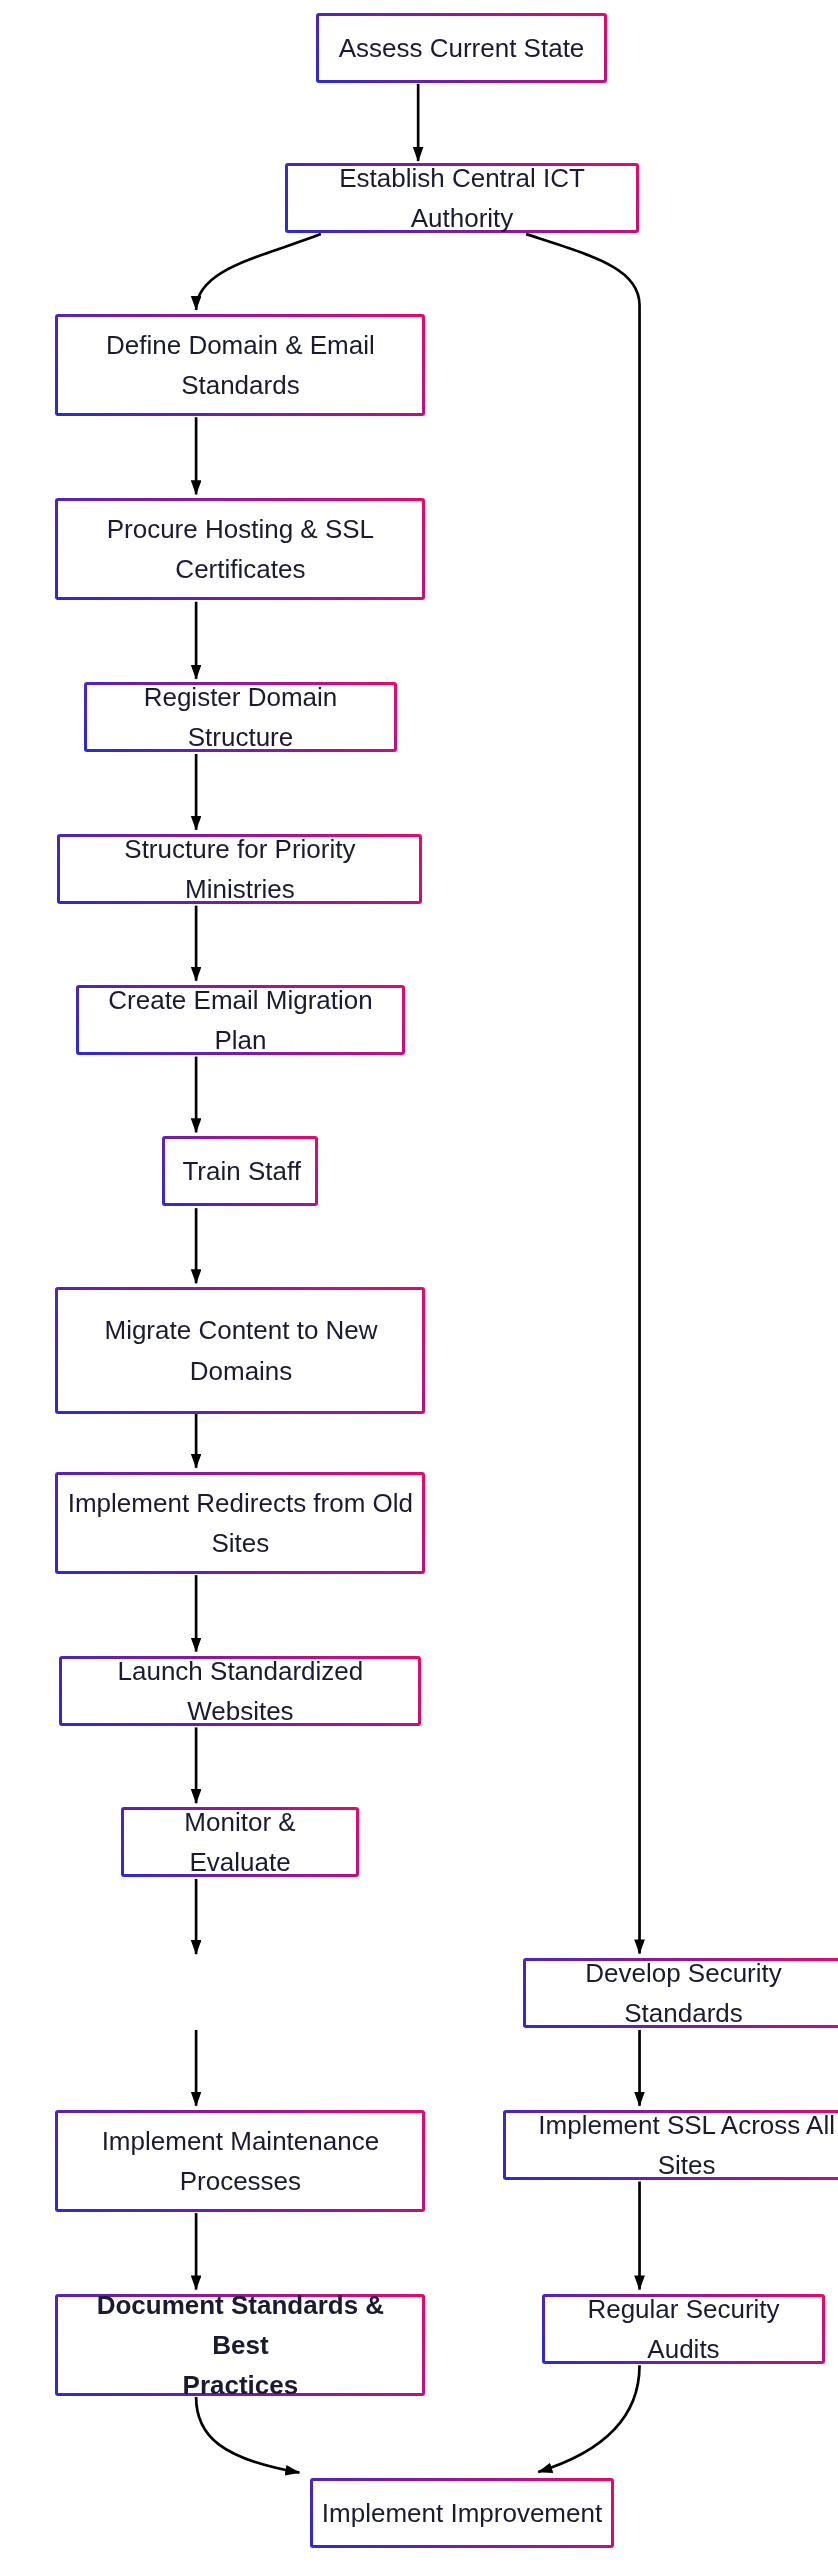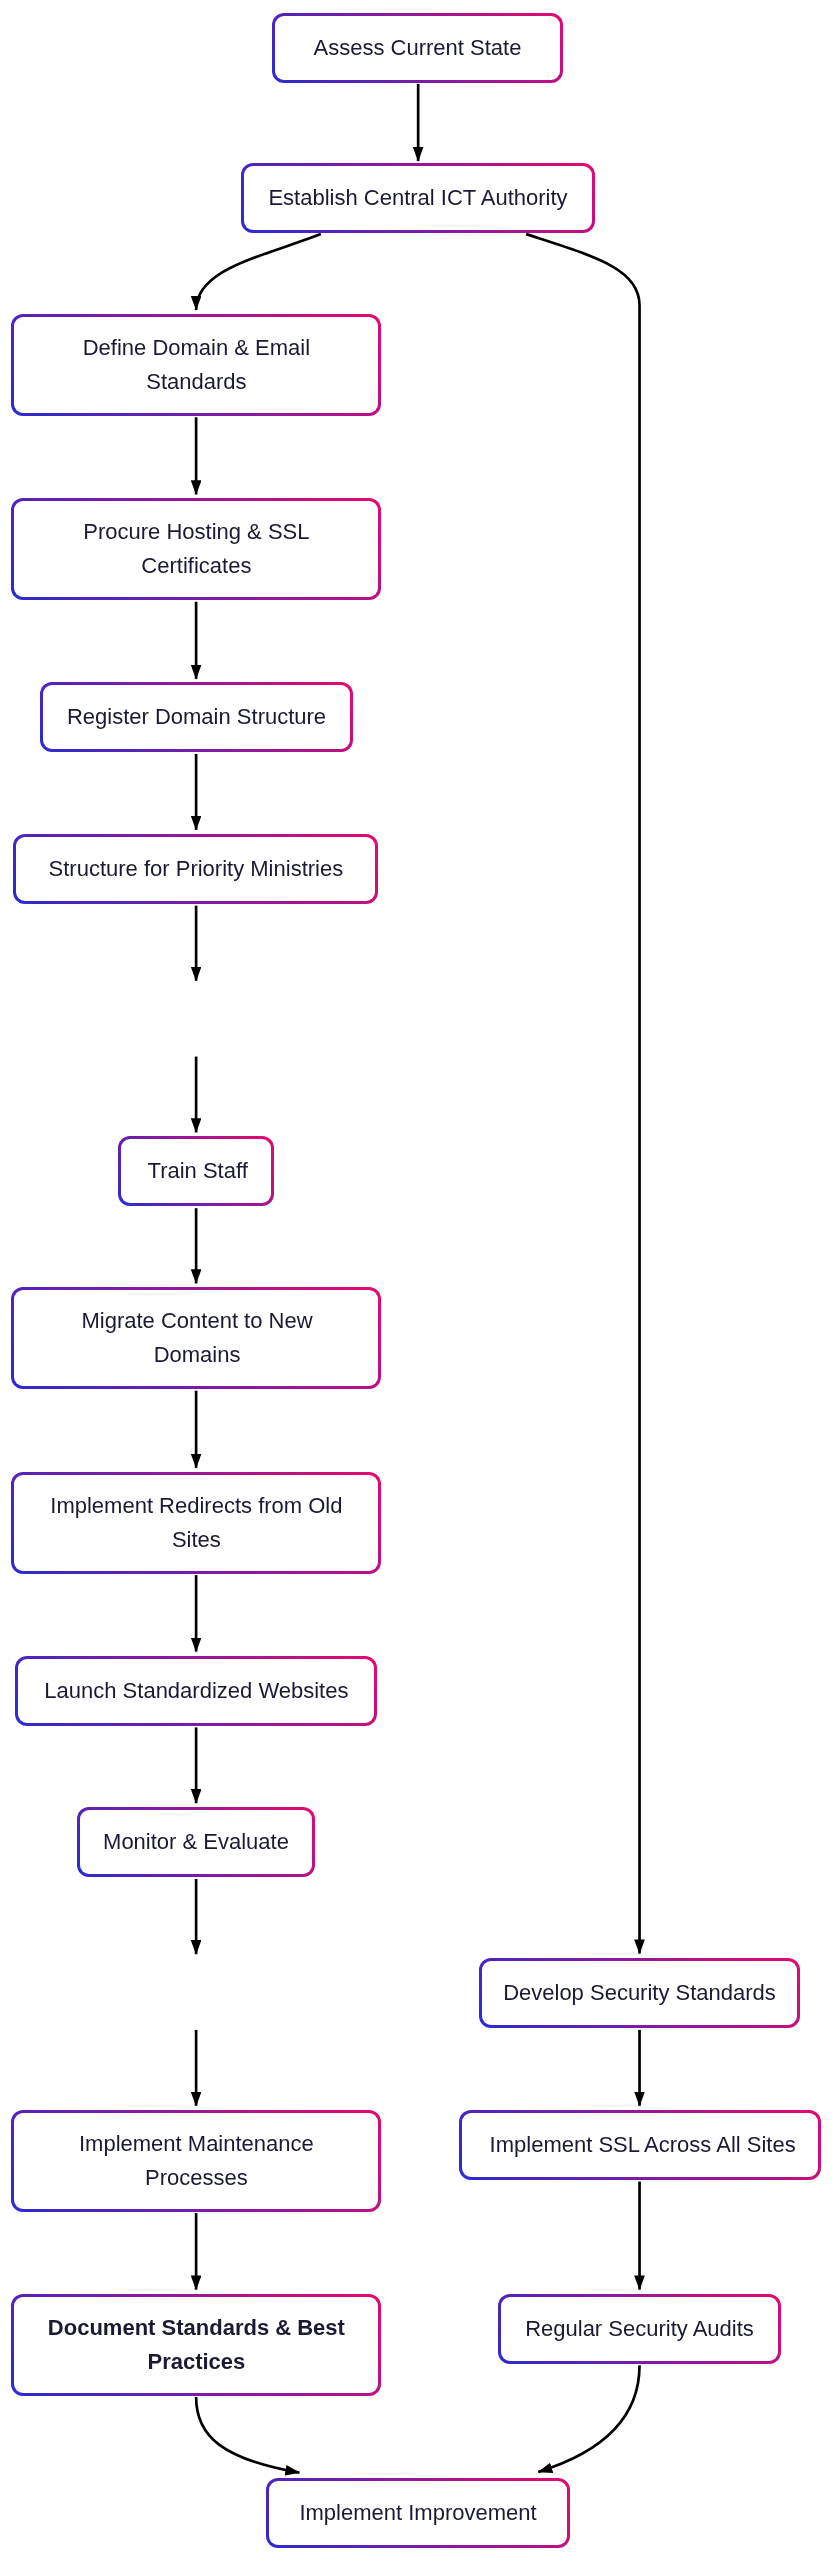--- a/index.html
+++ b/index.html
@@ -28,40 +28,41 @@
     stroke-width: 4px;
   }
   .node {
     position: absolute;
     box-sizing: border-box;
     display: flex;
     align-items: center;
     justify-content: center;
     text-align: center;
     white-space: pre-line;
-    font-size: 22px;
+    font-size: 26px;
     line-height: 1.55;
     color: #1a1a33;
     border: 3.4px solid transparent;
-    border-radius: 12px;
+    border-radius: 3px;
     background:
       linear-gradient(#ffffff, #ffffff) padding-box,
       linear-gradient(225deg, #e5096e 0%, #2b2bd0 100%) border-box;
     padding: 4px 6.7px;
+    margin-left: 44px;
   }
   
   #n-assess        { left: 272px; top: 13.4px;   width: 291px; height: 70px; }
   #n-establish     { left: 241px; top: 163px;  width: 354px; height: 70px; }
   #n-define        { left: 11.4px;  top: 314px;  width: 370px; height: 102px; }
   #n-procure       { left: 11.4px;  top: 498px;  width: 370px; height: 102px; }
   #n-register      { left: 40px;  top: 682px; width: 313px; height: 70px; }
   #n-priority      { left: 13.4px;  top: 834px; width: 365px; height: 70px; }
   #n-emailplan     { left: 32px;  top: 985px; width: 329px; height: 70px; }
   #n-train         { left: 118px; top: 1136px; width: 156px; height: 70px; padding-left: 10px; }
-  #n-migrate       { left: 11.4px;  top: 1287px; width: 370px; height: 102px; padding-left: 8px; }
+  #n-migrate       { left: 11.4px;  top: 1287px; width: 370px; height: 127px; padding-left: 8px; }
   #n-redirects     { left: 11.4px;  top: 1472px; width: 370px; height: 102px; }
   #n-launch        { left: 15.4px;  top: 1656px; width: 362px; height: 70px; }
   #n-monitor       { left: 77px; top: 1807px; width: 238px; height: 70px; }
   #n-expand        { left: 13.4px;  top: 1958px; width: 365px; height: 70px; }
   #n-maintenance   { left: 11.4px;  top: 2110px; width: 370px; height: 102px; }
   #n-document      { left: 11.4px;  top: 2294px; width: 370px; height: 102px; font-weight: bold; }
   #n-developsec    { left: 479px; top: 1958px; width: 321px; height: 70px; }
   #n-sslall        { left: 459px; top: 2110px; width: 362px; height: 70px; padding-left: 12px; }
   #n-audits        { left: 498px; top: 2294px; width: 283px; height: 70px; }
   #n-continuous    { left: 266px; top: 2478px; width: 304px; height: 70px; }
@@ -100,20 +101,21 @@
   </svg>
 
   <div class="node" id="n-assess">Assess Current State</div>
   <div class="node" id="n-establish">Establish Central ICT Authority</div>
   <div class="node" id="n-define">Define Domain &amp; Email
 Standards</div>
   <div class="node" id="n-procure">Procure Hosting &amp; SSL
 Certificates</div>
   <div class="node" id="n-register">Register Domain Structure</div>
   <div class="node" id="n-priority">Structure for Priority Ministries</div>
+  <div class="node" id="n-emailplan">Create Email Migration Plan</div>
   <div class="node" id="n-train">Train Staff</div>
   <div class="node" id="n-migrate">Migrate Content to New
 Domains</div>
   <div class="node" id="n-redirects">Implement Redirects from Old
 Sites</div>
   <div class="node" id="n-launch">Launch Standardized Websites</div>
   <div class="node" id="n-monitor">Monitor &amp; Evaluate</div>
   <div class="node" id="n-maintenance">Implement Maintenance
 Processes</div>
   <div class="node" id="n-document">Document Standards &amp; Best

